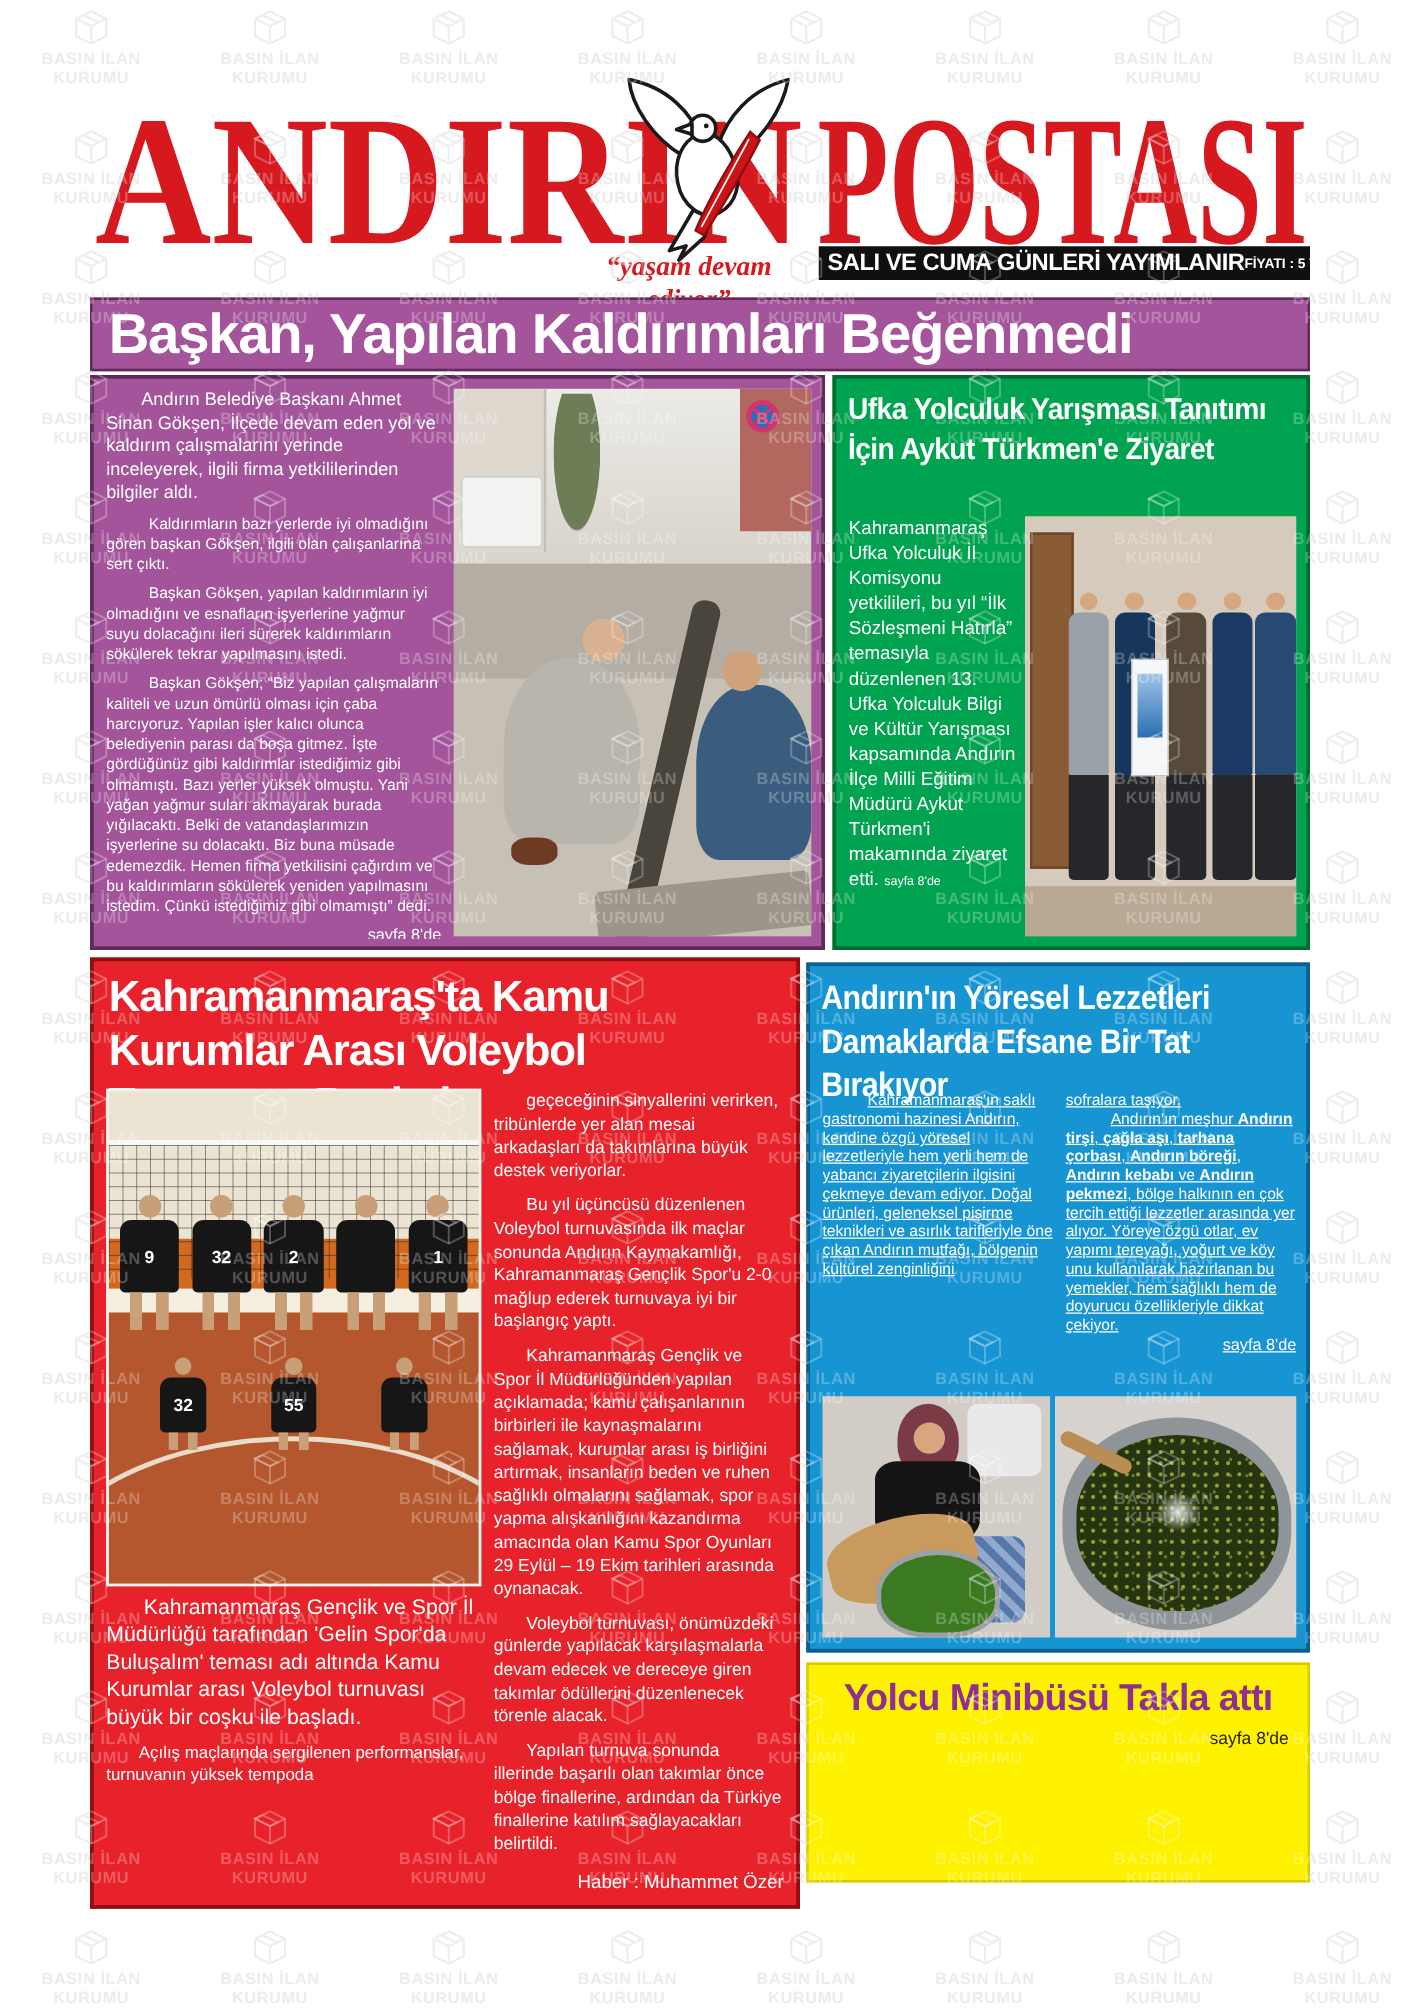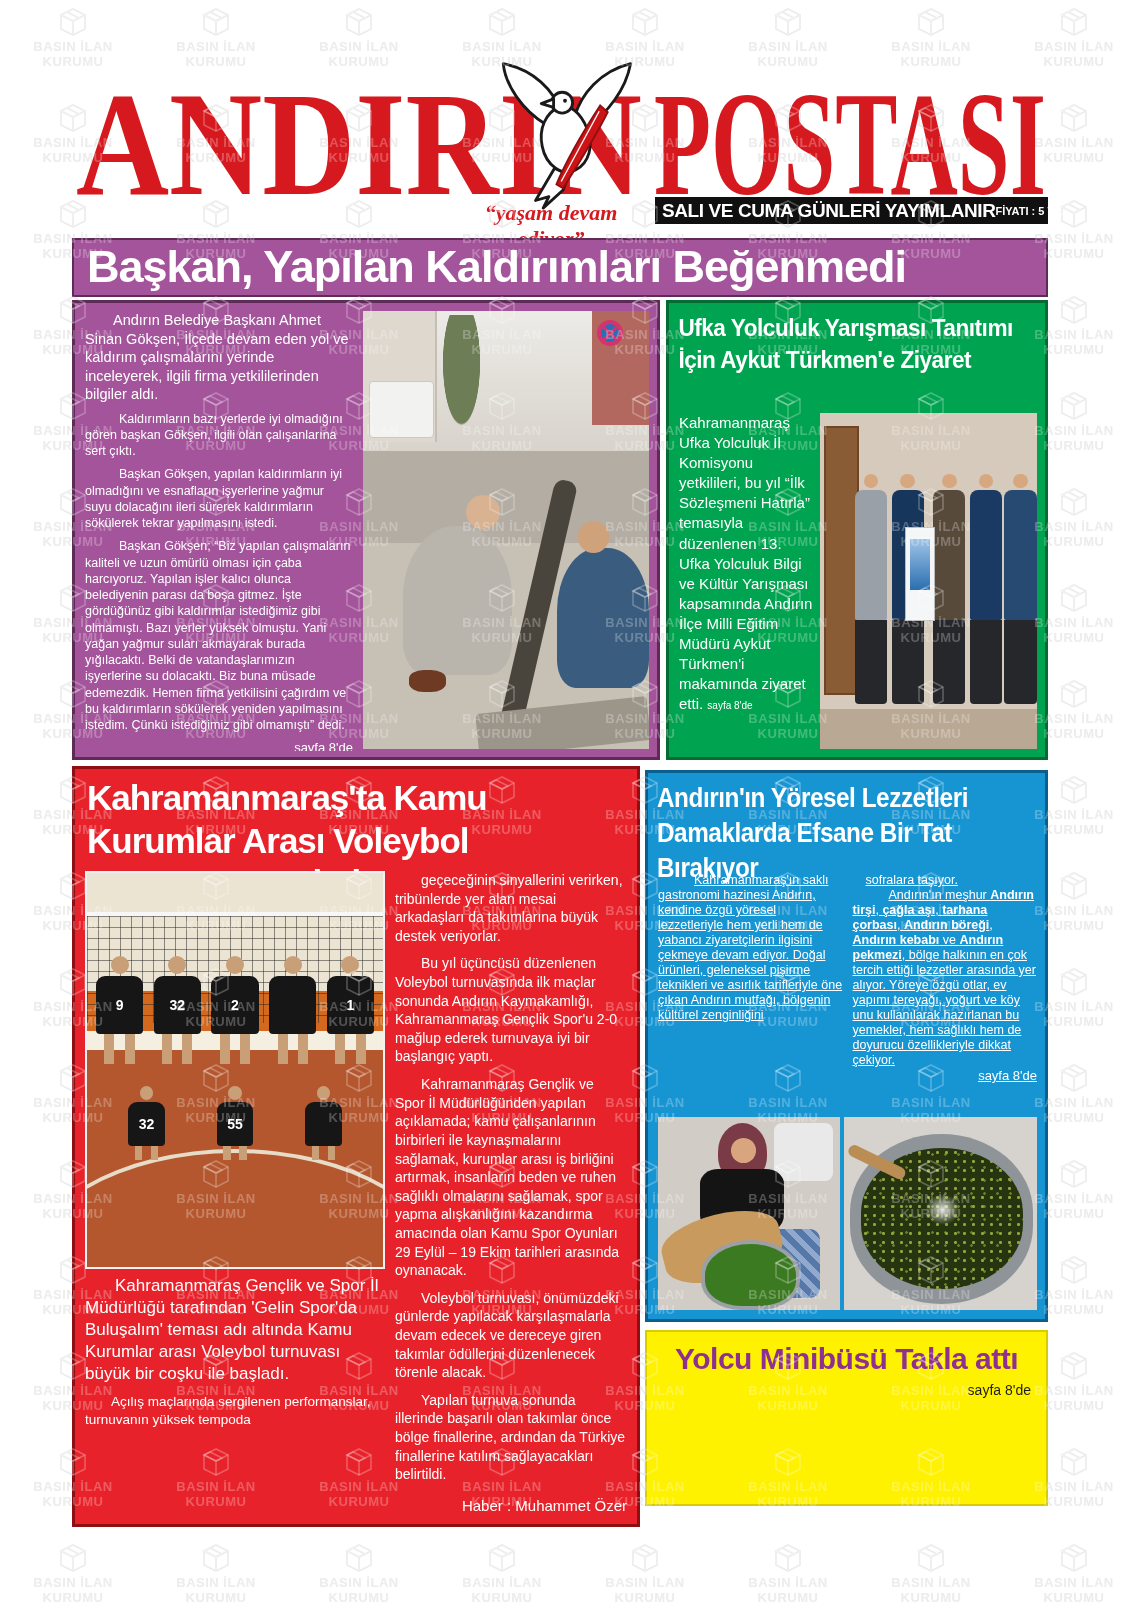--- a/index.html
+++ b/index.html
@@ -111,21 +111,21 @@
   .vp-legs  { height:30px; margin:0 18%; background:linear-gradient(90deg,#c99f78 32%, transparent 32% 68%, #c99f78 68%); }
   .vp-front .vp-legs { height:14px; }
 
   
   .cui { left:645px; top:770px; width:403px; height:552px; background:#1795d3; border:3px solid #0a5f8e; }
   .cui-head { color:#fff; font-weight:bold; font-size:27px; line-height:1.3; letter-spacing:-0.5px;
               padding:8px 4px 2px 10px; transform:scaleX(0.9); transform-origin:left top; width:112%; }
   .cui-cols { position:absolute; left:10px; top:100px; right:8px; height:240px; display:flex; gap:10px; color:#fff; overflow:hidden; }
   .cui-col { flex:1; font-size:12.5px; line-height:1.2;text-decoration:underline; }
   .cui-col p { text-indent:36px; }
-  .cui-col .noindent { text-indent:0;margin-left:13px; }
+  .cui-col .noindent { text-indent:0; }
   .cui-photos { position:absolute; left:10px; right:8px; top:344px; bottom:9px; display:flex; gap:4px; }
   .cui-ph { position:relative; overflow:hidden; background:#d2ccc6; }
   .cui-ph1 { flex:0 0 48%; }
   .cui-ph2 { flex:1; background:#d6d2cd; }
   .cp1-chair { top:3%; right:4%; width:32%; height:30%; background:#e9e9e9; border-radius:8px; }
   .cp1-scarf { left:33%; top:3%; width:27%; height:30%; background:#7a3b46; border-radius:50% 50% 42% 42%; }
   .cp1-face  { left:40%; top:11%; width:14%; height:13%; background:#d9a57f; border-radius:50%; }
   .cp1-shirt { left:23%; top:27%; width:46%; height:34%; background:#141414; border-radius:22% 22% 30% 30%; }
   .cp1-skirt { left:47%; top:58%; width:42%; height:36%; border-radius:10px;
                background:repeating-linear-gradient(45deg,#5577aa 0 6px,#90a9cd 6px 12px); }

